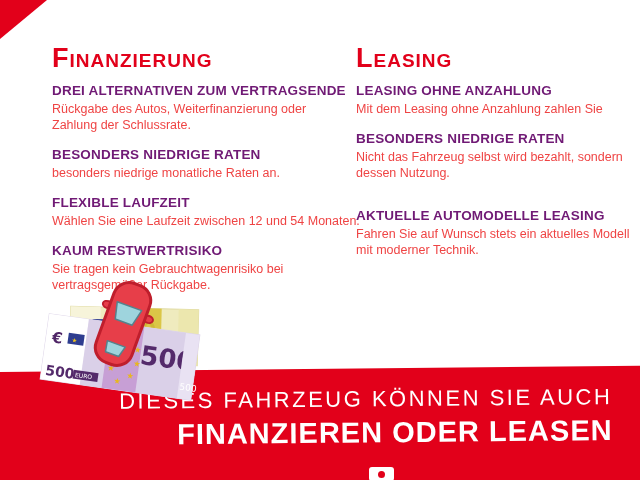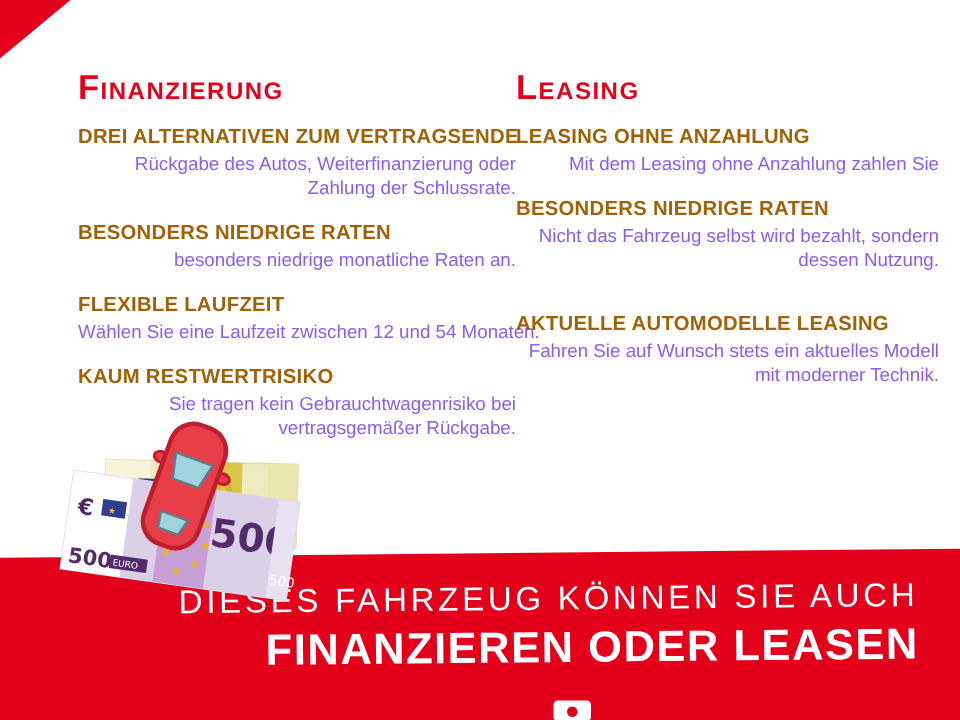--- a/index.html
+++ b/index.html
@@ -5,34 +5,34 @@
   html,body{margin:0;padding:0;}
   body{
     width:640px;height:480px;position:relative;overflow:hidden;
     background:#ffffff;
     font-family:"Liberation Sans", sans-serif;
     color:#1d1d1b;
   }
   .corner{position:absolute;left:0;top:0;z-index:3;}
   .col{position:absolute;top:45px;}
   .col-left{left:52px;width:292px;}
-  .col-right{left:344px;width:282px;}
+  .col-right{left:356px;width:282px;}
   .col h1{
     margin:0 0 11px 0;
-    font-size:23px;line-height:26px;font-weight:bold;
+    font-size:27px;line-height:26px;font-weight:bold;
     color:#e2001a;font-variant:small-caps;letter-spacing:1px;
   }
   .sec{margin-bottom:6px;}
   .sec h2{
     margin:0 0 2px 0;
     font-size:13.5px;line-height:17px;font-weight:bold;
-    color:#a16207;letter-spacing:0.2px;white-space:nowrap;
+    color:#701a75;letter-spacing:0.2px;white-space:nowrap;
   }
   .sec .line{
-    font-size:12.5px;line-height:16px;color:#8b5cf6;white-space:nowrap;text-align:right;
+    font-size:12.5px;line-height:16px;color:#ef4444;white-space:nowrap;
   }
   .sec{padding-bottom:7px;}
   .banner{
     position:absolute;left:-10px;top:372px;width:662px;height:125px;
     background:#e2001a;z-index:1;
     transform:rotate(-0.55deg);transform-origin:0 0;
     box-sizing:border-box;text-align:right;
     padding:17px 40px 0 0;color:#ffffff;
   }
   .banner .l1{

